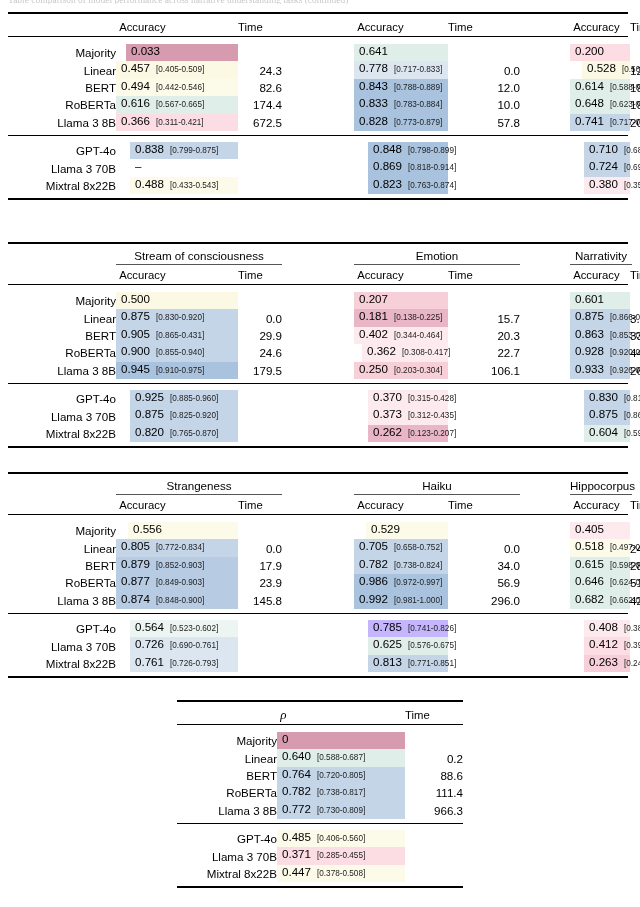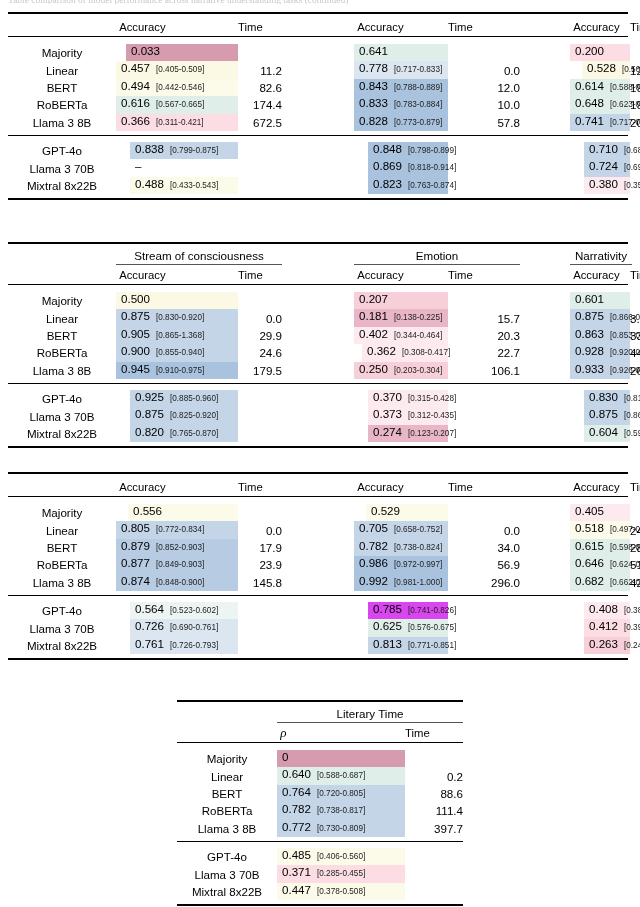--- a/index.html
+++ b/index.html
@@ -103,21 +103,21 @@
   }
   .subhdr td.acc { text-align: left; }
   .subhdr td.time { padding-right: 3px; }
 
   .datarow td {
     height: 17.4px;
     font-size: 11.6px;
   }
 
   .model {
-    text-align: center;
+    text-align: right;
     padding-left: 4px;
     white-space: nowrap;
     font-size: 11.6px;
   }
 
   .cellwrap {
     display: flex;
     align-items: baseline;
     height: 17.4px;
     box-sizing: border-box;
@@ -207,21 +207,21 @@
               <td class="timecell"></td>
             </tr>
             <tr class="datarow">
               <td class="model">Linear</td>
               <td colspan="2" style="padding-left:0px">
                 <div class="cellwrap" style="background:#fbf8e3">
                   <span class="val">0.457</span>
                   <span class="ci">[0.405-0.509]</span>
                 </div>
               </td>
-              <td class="timecell">11.2</td>
+              <td class="timecell">24.3</td>
               <td></td>
               <td colspan="2" style="padding-left:0px">
                 <div class="cellwrap" style="background:#dbe6f0">
                   <span class="val">0.778</span>
                   <span class="ci">[0.717-0.833]</span>
                 </div>
               </td>
               <td class="timecell">0.0</td>
               <td></td>
               <td colspan="2" style="padding-left:12px">
@@ -495,21 +495,21 @@
                   <span class="ci">[0.866-0.884]</span>
                 </div>
               </td>
               <td class="timecell">3.7</td>
             </tr>
             <tr class="datarow">
               <td class="model">BERT</td>
               <td colspan="2" style="padding-left:0px">
                 <div class="cellwrap" style="background:#c4d5e8">
                   <span class="val">0.905</span>
-                  <span class="ci">[0.865-1.368]</span>
+                  <span class="ci">[0.865-0.431]</span>
                 </div>
               </td>
               <td class="timecell">29.9</td>
               <td></td>
               <td colspan="2" style="padding-left:0px">
                 <div class="cellwrap" style="background:#fdeaee">
                   <span class="val">0.402</span>
                   <span class="ci">[0.344-0.464]</span>
                 </div>
               </td>
@@ -641,21 +641,21 @@
               <td colspan="2" style="padding-left:14px">
                 <div class="cellwrap" style="background:#c4d5e8">
                   <span class="val">0.820</span>
                   <span class="ci">[0.765-0.870]</span>
                 </div>
               </td>
               <td class="timecell"></td>
               <td></td>
               <td colspan="2" style="padding-left:14px">
                 <div class="cellwrap" style="background:#e8b6c6">
-                  <span class="val">0.274</span>
+                  <span class="val">0.262</span>
                   <span class="ci">[0.123-0.207]</span>
                 </div>
               </td>
               <td class="timecell"></td>
               <td></td>
               <td colspan="2" style="padding-left:14px">
                 <div class="cellwrap" style="background:#e0eeea">
                   <span class="val">0.604</span>
                   <span class="ci">[0.591-0.618]</span>
                 </div>
@@ -682,20 +682,28 @@
             <col style="width: 50px;">
             <col style="width: 44px;">
             <col style="width: 72px;">
             <col style="width: 50px;">
             <col style="width: 58px;">
           </colgroup>
           <tbody>
             <tr class="rule-top">
               <td colspan="10"></td>
             </tr>
+            <tr class="grouphdr">
+              <td></td>
+              <td class="spanrule" colspan="3">Strangeness</td>
+              <td></td>
+              <td class="spanrule" colspan="3">Haiku</td>
+              <td></td>
+              <td class="spanrule" colspan="3">Hippocorpus</td>
+            </tr>
             <tr class="subhdr">
               <td></td>
               <td class="acc" colspan="2">&nbsp;Accuracy</td>
               <td class="time">Time</td>
               <td></td>
               <td class="acc" colspan="2">&nbsp;Accuracy</td>
               <td class="time">Time</td>
               <td></td>
               <td class="acc" colspan="2">&nbsp;Accuracy</td>
               <td class="time">Time</td>
@@ -846,21 +854,21 @@
               <td class="model">GPT-4o</td>
               <td colspan="2" style="padding-left:14px">
                 <div class="cellwrap" style="background:#edf5f2">
                   <span class="val">0.564</span>
                   <span class="ci">[0.523-0.602]</span>
                 </div>
               </td>
               <td class="timecell"></td>
               <td></td>
               <td colspan="2" style="padding-left:14px">
-                <div class="cellwrap" style="background:#d946ef">
+                <div class="cellwrap" style="background:#c4b5fd">
                   <span class="val">0.785</span>
                   <span class="ci">[0.741-0.826]</span>
                 </div>
               </td>
               <td class="timecell"></td>
               <td></td>
               <td colspan="2" style="padding-left:14px">
                 <div class="cellwrap" style="background:#fdeaee">
                   <span class="val">0.408</span>
                   <span class="ci">[0.388-0.429]</span>
@@ -934,24 +942,20 @@
           <colgroup>
             <col style="width: 100px;">
             <col style="width: 56px;">
             <col style="width: 72px;">
             <col style="width: 58px;">
           </colgroup>
           <tbody>
             <tr class="rule-top">
               <td colspan="4"></td>
             </tr>
-            <tr class="grouphdr">
-              <td></td>
-              <td class="spanrule" colspan="3">Literary Time</td>
-            </tr>
             <tr class="subhdr">
               <td></td>
               <td class="acc" colspan="2" style="font-family:'Liberation Serif',serif;font-style:italic;font-weight:normal;font-size:13px">&nbsp;ρ</td>
               <td class="time">Time</td>
             </tr>
             <tr class="rule-mid">
               <td colspan="4"></td>
             </tr>
             <tr>
               <td colspan="4" class="spacer" style="height:4px"></td>
@@ -996,21 +1000,21 @@
               <td class="timecell">111.4</td>
             </tr>
             <tr class="datarow">
               <td class="model">Llama 3 8B</td>
               <td colspan="2">
                 <div class="cellwrap" style="background:#c4d5e8">
                   <span class="val">0.772</span>
                   <span class="ci">[0.730-0.809]</span>
                 </div>
               </td>
-              <td class="timecell">397.7</td>
+              <td class="timecell">966.3</td>
             </tr>
             <tr>
               <td colspan="4" class="spacer" style="height:4px"></td>
             </tr>
             <tr class="rule-group">
               <td colspan="4"></td>
             </tr>
             <tr>
               <td colspan="4" class="spacer" style="height:3px"></td>
             </tr>

